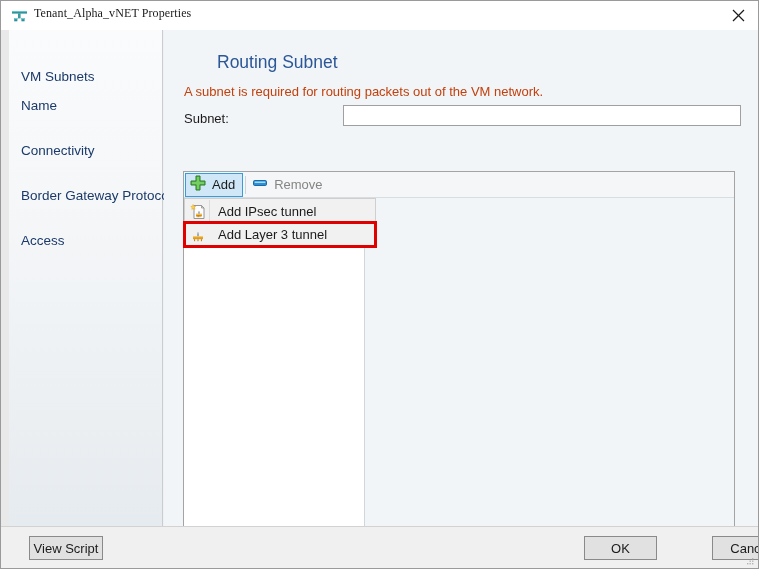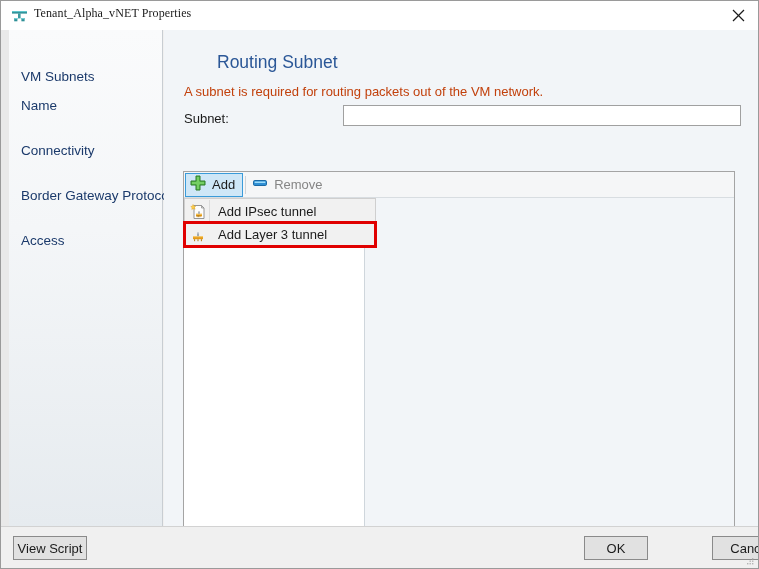--- a/index.html
+++ b/index.html
@@ -264,22 +264,22 @@
     border: 1px solid #8a8a8a;
     box-sizing: border-box;
     font-family: "Liberation Sans", sans-serif;
     font-size: 13px;
     color: #1b1b1b;
     display: flex;
     align-items: center;
     justify-content: center;
     cursor: default;
   }
-  #btn-view-script { left: 12px; top: 9px; width: 74px; }
-  #btn-ok { left: 583px; top: 9px; width: 64px; }
+  #btn-view-script { left: 28px; top: 9px; width: 74px; }
+  #btn-ok { left: 583px; top: 9px; width: 73px; }
   #btn-cancel { left: 667px; top: 9px; width: 77px; margin-left: 44px; }
 
   .grip {
     position: absolute;
     right: 3px; bottom: 2px;
     width: 12px; height: 12px;
   }
 </style>
 </head>
 <body>

